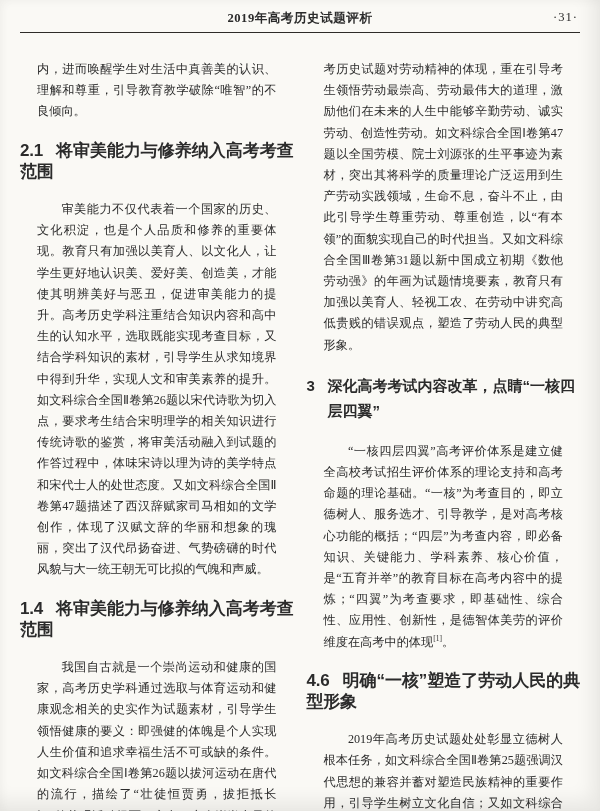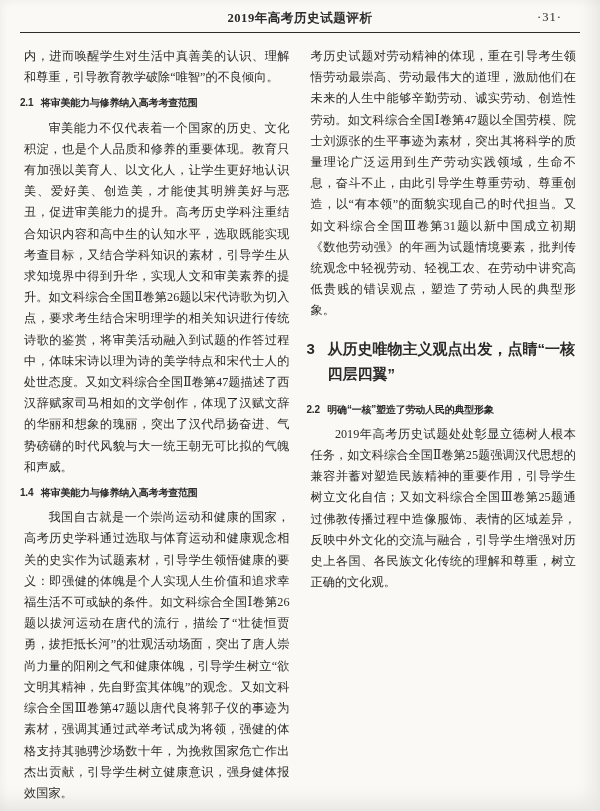--- a/index.html
+++ b/index.html
@@ -24,50 +24,51 @@
     border-bottom:1.4px solid #2e2c28;
   }
   .header-title{
     position:absolute;left:0;right:0;top:2px;
     text-align:center;
     font-size:12.6px;
     font-weight:bold;
     letter-spacing:0.5px;
   }
   .page-num{
-    position:absolute;right:18px;top:2px;
+    position:absolute;right:2px;top:2px;
     font-size:12.6px;
     letter-spacing:1px;
   }
   .columns{
     display:flex;
     gap:13px;
     margin-top:9px;
   }
   .col{
     width:273.5px;
     flex:0 0 273.5px;
     font-size:12.2px;
     line-height:21.2px;
     text-align:justify;
   }
   .col p{
-    margin:4px;
+    margin:17px;
     text-indent:2em;
+    font-family:Liberation Serif, serif;
   }
   .col p.cont{text-indent:0;}
   .col p sup{
     font-size:7.5px;
     line-height:0;
     vertical-align:super;
   }
   .h2{
     font-family:"Liberation Sans","DejaVu Sans",sans-serif;
     font-weight:bold;
-    font-size:10px;
+    font-size:17px;
     letter-spacing:-0.2px;
   }
   .h2 .h2-num{margin-right:0.75em;}
   .h1{
     display:flex;
     font-family:"Liberation Sans","DejaVu Sans",sans-serif;
     font-weight:bold;
     font-size:15px;
     line-height:25.5px;
     margin:14px 0 12px 0;
@@ -86,22 +87,23 @@
   <div class="columns">
     <div class="col">
         <p class="cont">内，进而唤醒学生对生活中真善美的认识、理解和尊重，引导教育教学破除“唯智”的不良倾向。</p>
         <div class="h2"><span class="h2-num">2.1</span><span class="h2-text">将审美能力与修养纳入高考考查范围</span></div>
         <p>审美能力不仅代表着一个国家的历史、文化积淀，也是个人品质和修养的重要体现。教育只有加强以美育人、以文化人，让学生更好地认识美、爱好美、创造美，才能使其明辨美好与恶丑，促进审美能力的提升。高考历史学科注重结合知识内容和高中生的认知水平，选取既能实现考查目标，又结合学科知识的素材，引导学生从求知境界中得到升华，实现人文和审美素养的提升。如文科综合全国Ⅱ卷第26题以宋代诗歌为切入点，要求考生结合宋明理学的相关知识进行传统诗歌的鉴赏，将审美活动融入到试题的作答过程中，体味宋诗以理为诗的美学特点和宋代士人的处世态度。又如文科综合全国Ⅱ卷第47题描述了西汉辞赋家司马相如的文学创作，体现了汉赋文辞的华丽和想象的瑰丽，突出了汉代昂扬奋进、气势磅礴的时代风貌与大一统王朝无可比拟的气魄和声威。</p>
         <div class="h2"><span class="h2-num">1.4</span><span class="h2-text">将审美能力与修养纳入高考考查范围</span></div>
         <p>我国自古就是一个崇尚运动和健康的国家，高考历史学科通过选取与体育运动和健康观念相关的史实作为试题素材，引导学生领悟健康的要义：即强健的体魄是个人实现人生价值和追求幸福生活不可或缺的条件。如文科综合全国Ⅰ卷第26题以拔河运动在唐代的流行，描绘了“壮徒恒贾勇，拔拒抵长河”的壮观活动场面，突出了唐人崇尚力量的阳刚之气和健康体魄，引导学生树立“欲文明其精神，先自野蛮其体魄”的观念。又如文科综合全国Ⅲ卷第47题以唐代良将郭子仪的事迹为素材，强调其通过武举考试成为将领，强健的体格支持其驰骋沙场数十年，为挽救国家危亡作出杰出贡献，引导学生树立健康意识，强身健体报效国家。</p>
         <p>从历史唯物主义观点出发，马克思主义特别重视劳动的价值，它使人猿揖别，使人成之为人。高</p>
       </div>
     <div class="col">
-        <p class="cont">考历史试题对劳动精神的体现，重在引导考生领悟劳动最崇高、劳动最伟大的道理，激励他们在未来的人生中能够辛勤劳动、诚实劳动、创造性劳动。如文科综合全国Ⅰ卷第47题以全国劳模、院士刘源张的生平事迹为素材，突出其将科学的质量理论广泛运用到生产劳动实践领域，生命不息，奋斗不止，由此引导学生尊重劳动、尊重创造，以“有本领”的面貌实现自己的时代担当。又如文科综合全国Ⅲ卷第31题以新中国成立初期《数他劳动强》的年画为试题情境要素，批判传统观念中轻视劳动、轻视工农、在劳动中讲究高低贵贱的错误观点，塑造了劳动人民的典型形象。</p>
+        <p class="cont">考历史试题对劳动精神的体现，重在引导考生领悟劳动最崇高、劳动最伟大的道理，激励他们在未来的人生中能够辛勤劳动、诚实劳动、创造性劳动。如文科综合全国Ⅰ卷第47题以全国劳模、院士刘源张的生平事迹为素材，突出其将科学的质量理论广泛运用到生产劳动实践领域，生命不息，奋斗不止，由此引导学生尊重劳动、尊重创造，以“有本领”的面貌实现自己的时代担当。又如文科综合全国Ⅲ卷第31题以新中国成立初期《数他劳动强》的年画为试题情境要素，教育只有加强以美育人、轻视工农、在劳动中讲究高低贵贱的错误观点，塑造了劳动人民的典型形象。</p>
         <div class="h1">
           <span class="h1-num">3</span>
-          <span class="h1-text">从历史唯物主义观点出发，点睛“一核四层四翼”</span>
+          <span class="h1-text">深化高考考试内容改革，点睛“一核四层四翼”</span>
         </div>
-        <div class="h2"><span class="h2-num">2.2</span><span class="h2-text">明确“一核”塑造了劳动人民的典型形象</span></div>
+        <p>“一核四层四翼”高考评价体系是建立健全高校考试招生评价体系的理论支持和高考命题的理论基础。“一核”为考查目的，即立德树人、服务选才、引导教学，是对高考核心功能的概括；“四层”为考查内容，即必备知识、关键能力、学科素养、核心价值，是“五育并举”的教育目标在高考内容中的提炼；“四翼”为考查要求，即基础性、综合性、应用性、创新性，是德智体美劳的评价维度在高考中的体现<sup>[1]</sup>。</p>
+        <div class="h2"><span class="h2-num">4.6</span><span class="h2-text">明确“一核”塑造了劳动人民的典型形象</span></div>
         <p>2019年高考历史试题处处彰显立德树人根本任务，如文科综合全国Ⅱ卷第25题强调汉代思想的兼容并蓄对塑造民族精神的重要作用，引导学生树立文化自信；又如文科综合全国Ⅲ卷第25题通过佛教传播过程中造像服饰、表情的区域差异，反映中外文化的交流与融合，引导学生增强对历史上各国、各民族文化传统的理解和尊重，树立正确的文化观。</p>
       </div>
   </div>
 </div>
 
 </body></html>

